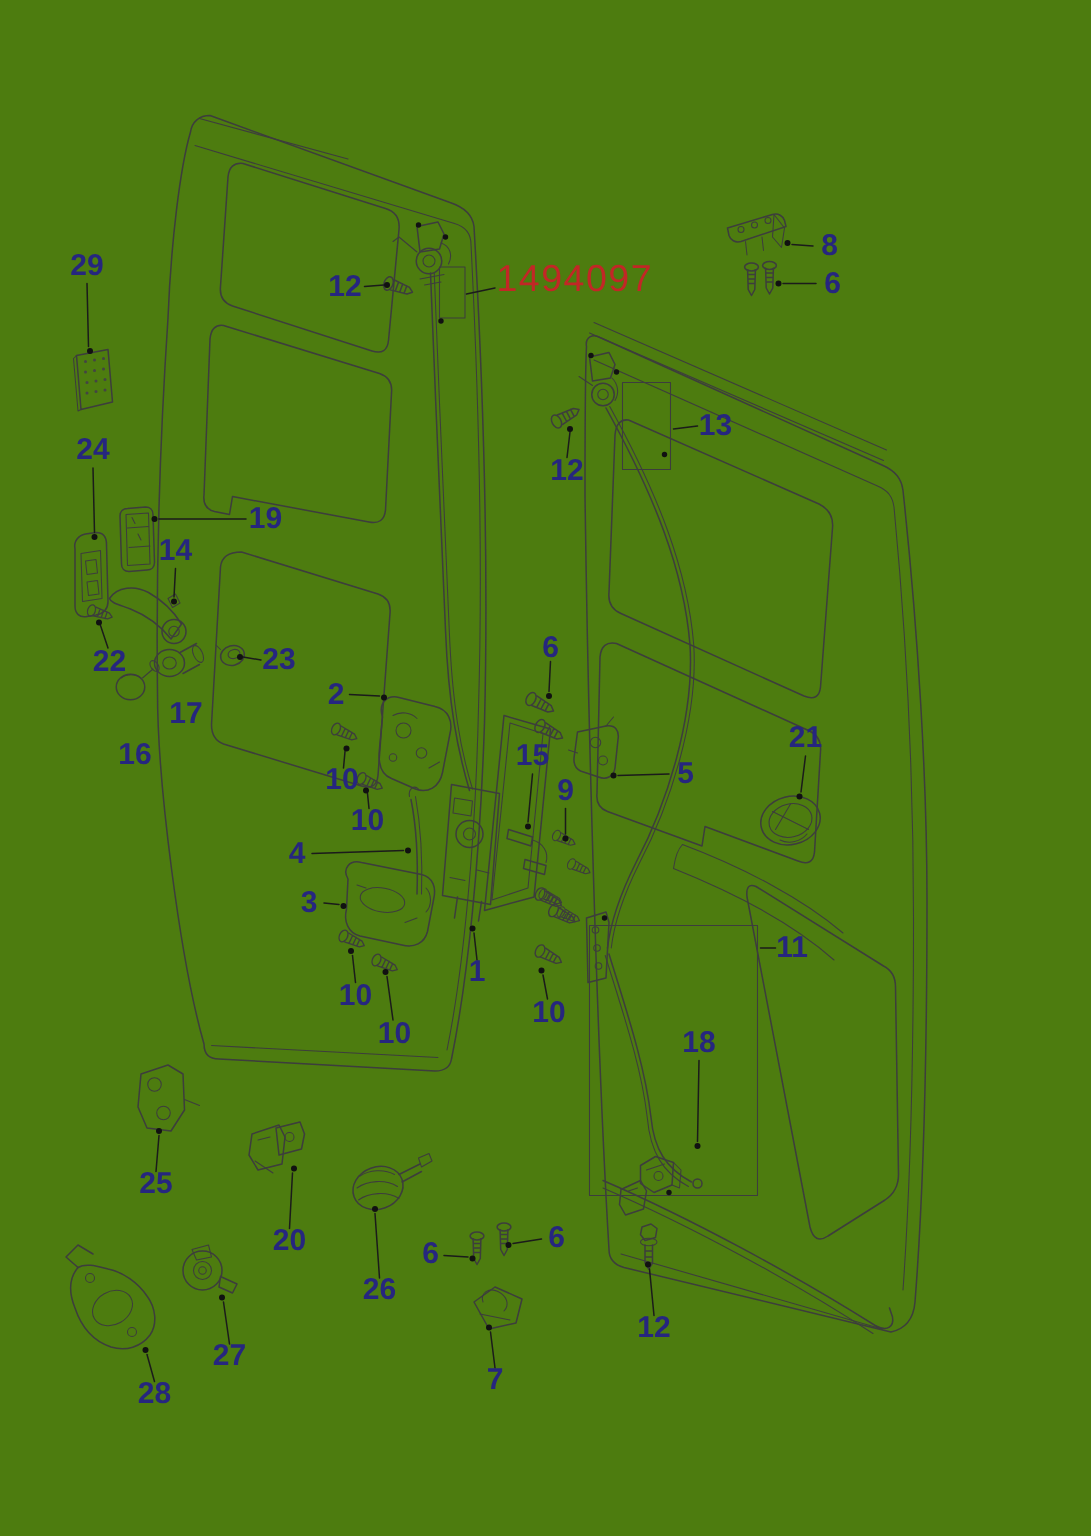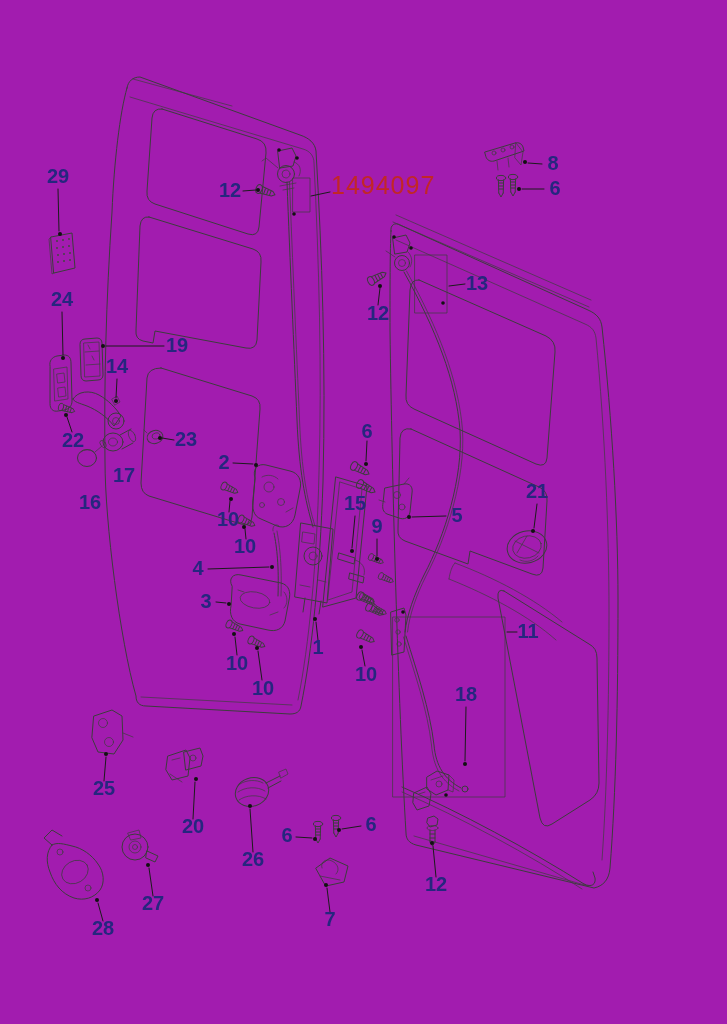--- a/index.html
+++ b/index.html
@@ -1,16 +1,16 @@
 <!DOCTYPE html>
 <html style="--label: #26267f; --part-number: #c22726; --line: #3d3d3d; --background: #ffffff;"><head>
 <meta charset="utf-8">
 <style>
   html,body { margin:0; padding:0; background:#ffffff; }
-  .stage { position:relative; width:727px; height:1024px; background:#a21caf; overflow:hidden;
+  .stage { position:relative; width:727px; height:1024px; background:#4d7c0f; overflow:hidden;
            font-family:"Liberation Sans", sans-serif; }
   svg text { user-select:none; }
   .ln  { fill:none; stroke:var(--line,#3d3d3d); stroke-width:1; stroke-linecap:round; stroke-linejoin:round; }
   .ln2 { fill:none; stroke:var(--line,#3d3d3d); stroke-width:0.7; stroke-linecap:round; stroke-linejoin:round; }
   .ldr { fill:none; stroke:#1b1b1b; stroke-width:1; stroke-linecap:round; }
   .dot { fill:#111; stroke:none; }
   .pip { fill:#444; stroke:none; }
   .callout { fill:var(--label,#26267f); font-family:"Liberation Sans",sans-serif;
              font-size:20px; font-weight:bold; text-anchor:middle; }
   .partnum { fill:var(--part-number,#c22726); font-family:"Liberation Sans",sans-serif;

